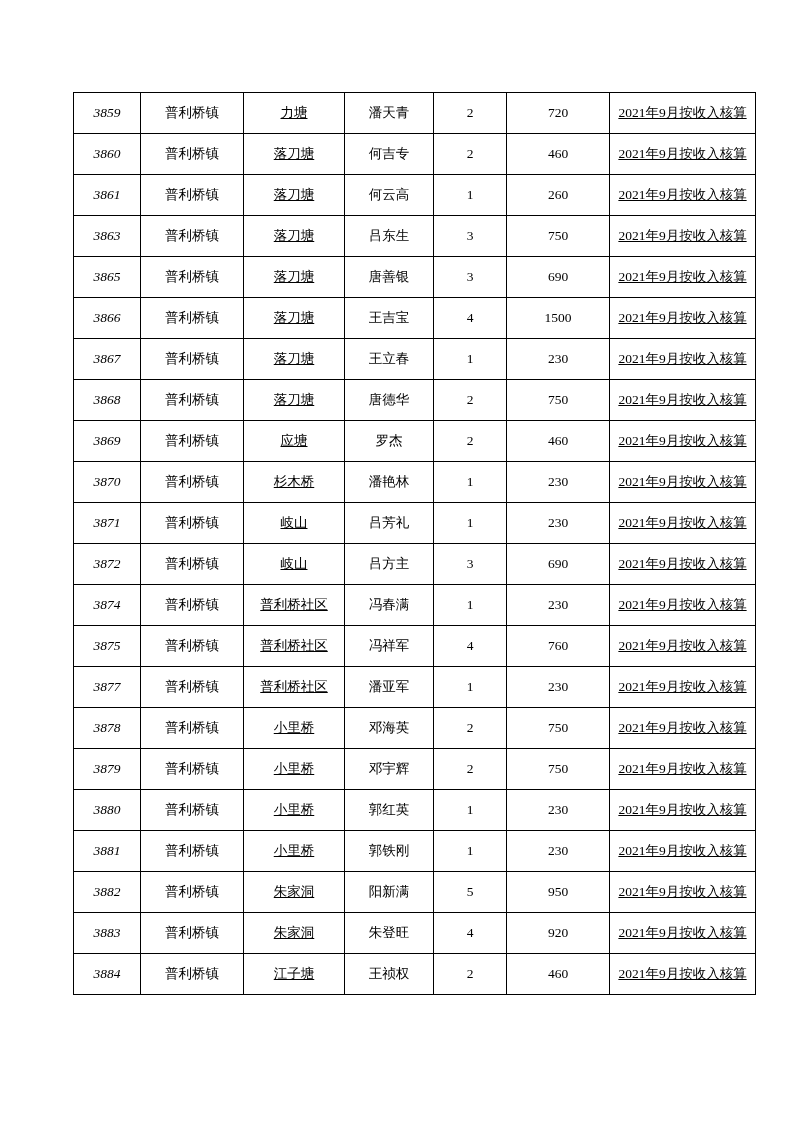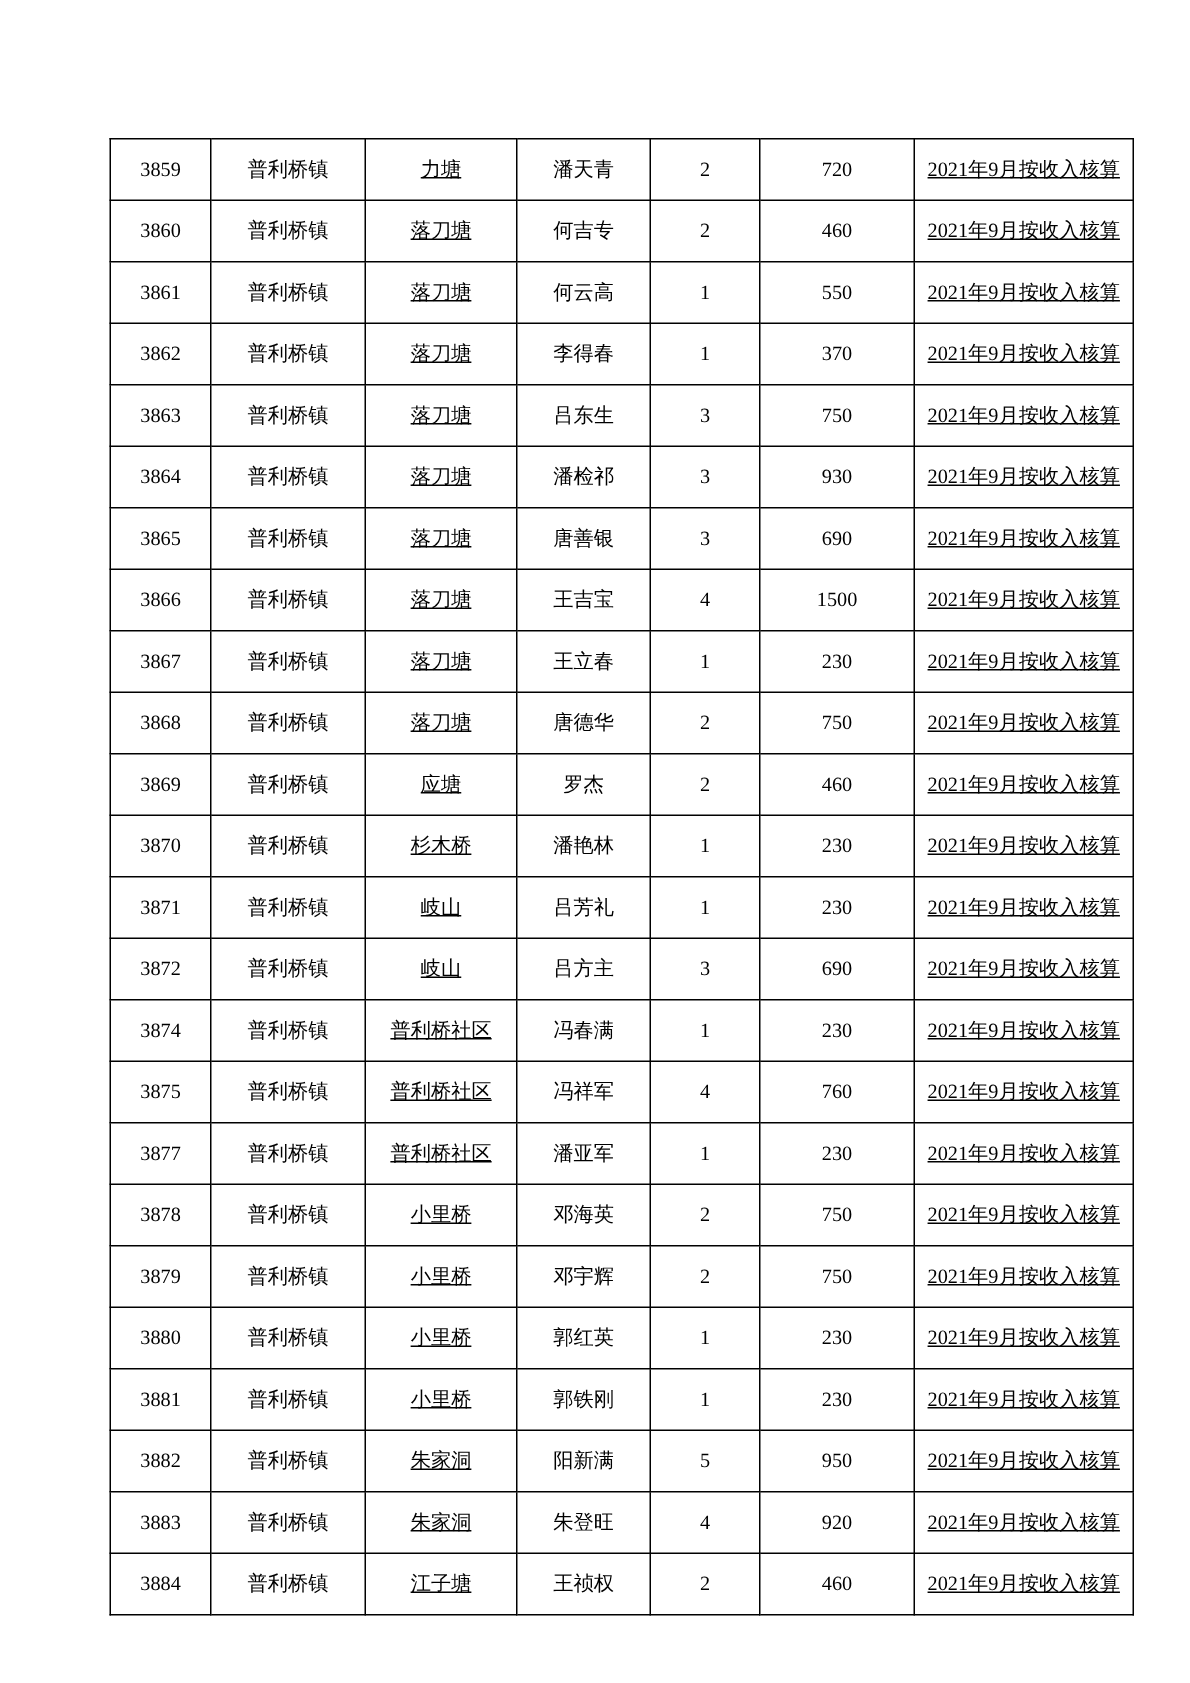--- a/index.html
+++ b/index.html
@@ -30,21 +30,21 @@
     border: 1px solid #000000;
     text-align: center;
     vertical-align: middle;
     font-size: 13.5px;
     line-height: 1.1;
     height: 40px;
     padding: 0 2px;
     white-space: nowrap;
     overflow: hidden;
   }
-  td.c0 { width: 62px; }
+  td.c0 { width: 62px; font-style: italic; }
   td.c1 { width: 98px; margin-left: 44px; }
   td.c2 { width: 96px; text-decoration: underline; }
   td.c3 { width: 84px; font-family: Liberation Serif, serif; }
   td.c4 { width: 68px; }
   td.c5 { width: 98px; }
   td.c6 { width: 141px; text-decoration: underline; }
   td.num { font-family: "Liberation Serif", "DejaVu Serif", serif; }
 </style>
 </head>
 <body>
@@ -69,48 +69,30 @@
           <td class="c4 num">2</td>
           <td class="c5 num">460</td>
           <td class="c6">2021年9月按收入核算</td>
         </tr>
         <tr>
           <td class="c0 num">3861</td>
           <td class="c1">普利桥镇</td>
           <td class="c2">落刀塘</td>
           <td class="c3">何云高</td>
           <td class="c4 num">1</td>
-          <td class="c5 num">550</td>
-          <td class="c6">2021年9月按收入核算</td>
-        </tr>
-        <tr>
-          <td class="c0 num">3862</td>
-          <td class="c1">普利桥镇</td>
-          <td class="c2">落刀塘</td>
-          <td class="c3">李得春</td>
-          <td class="c4 num">1</td>
-          <td class="c5 num">370</td>
+          <td class="c5 num">260</td>
           <td class="c6">2021年9月按收入核算</td>
         </tr>
         <tr>
           <td class="c0 num">3863</td>
           <td class="c1">普利桥镇</td>
           <td class="c2">落刀塘</td>
           <td class="c3">吕东生</td>
           <td class="c4 num">3</td>
           <td class="c5 num">750</td>
-          <td class="c6">2021年9月按收入核算</td>
-        </tr>
-        <tr>
-          <td class="c0 num">3864</td>
-          <td class="c1">普利桥镇</td>
-          <td class="c2">落刀塘</td>
-          <td class="c3">潘检祁</td>
-          <td class="c4 num">3</td>
-          <td class="c5 num">930</td>
           <td class="c6">2021年9月按收入核算</td>
         </tr>
         <tr>
           <td class="c0 num">3865</td>
           <td class="c1">普利桥镇</td>
           <td class="c2">落刀塘</td>
           <td class="c3">唐善银</td>
           <td class="c4 num">3</td>
           <td class="c5 num">690</td>
           <td class="c6">2021年9月按收入核算</td>

